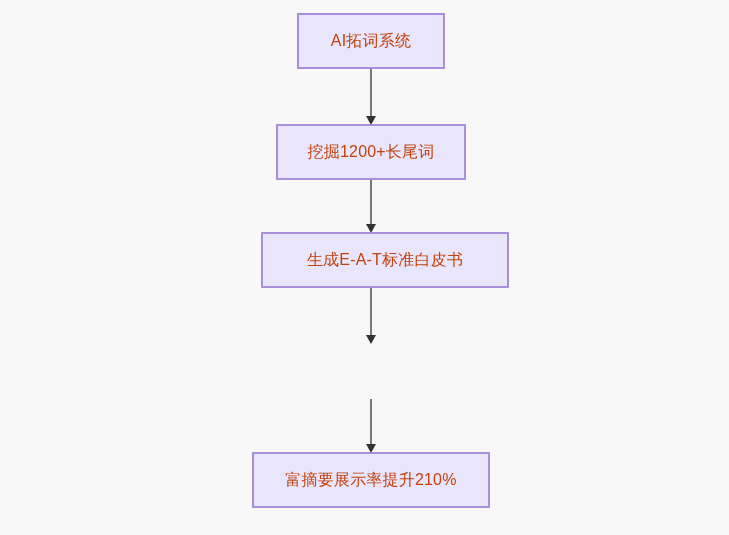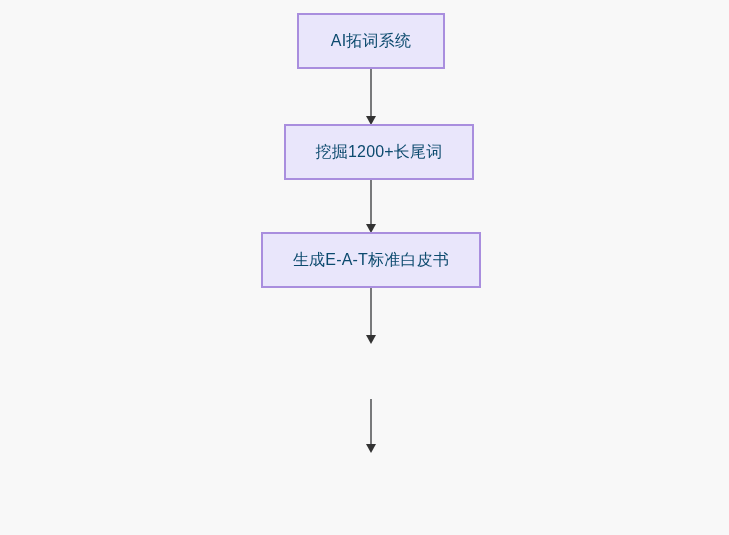--- a/index.html
+++ b/index.html
@@ -27,21 +27,21 @@
     border-radius: 0;
     display: flex;
     align-items: center;
     justify-content: center;
     height: 56px;
     z-index: 2;
   }
   .node-label {
     font-size: 16px;
     line-height: 1;
-    color: #0c4a6e;
+    color: #c2410c;
     letter-spacing: 0.2px;
     white-space: nowrap;
     text-align: right;
   }
   .edge {
     position: absolute;
     z-index: 1;
     overflow: visible;
   }
   .edge-line {
@@ -76,23 +76,26 @@
 
   <svg class="edge" style="left:357px; top:399px; width:28px; height:54px;" viewBox="0 0 28 54">
     <line class="edge-line" x1="14" y1="0" x2="14" y2="45"></line>
     <polygon class="edge-arrow" points="9,45 19,45 14,54"></polygon>
   </svg>
 
   <div class="node" style="left:297px; top:13px; width:148px;">
     <span class="node-label">AI拓词系统</span>
   </div>
 
-  <div class="node" style="left:276px; top:124px; width:190px;margin-left:8px;">
+  <div class="node" style="left:276px; top:124px; width:190px;">
     <span class="node-label">挖掘1200+长尾词</span>
   </div>
 
-  <div class="node" style="left:261px; top:232px; width:220px;">
+  <div class="node" style="left:261px; top:232px; width:248px;">
     <span class="node-label">生成E-A-T标准白皮书</span>
   </div>
 
 
+  <div class="node" style="left:252px; top:452px; width:238px;">
+    <span class="node-label">富摘要展示率提升210%</span>
+  </div>
 
 </div>
 
 </body></html>

